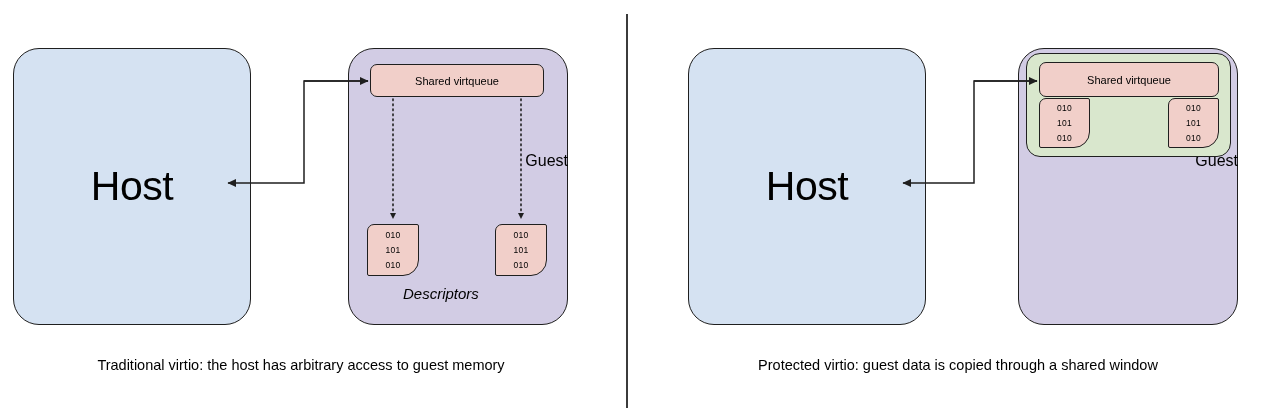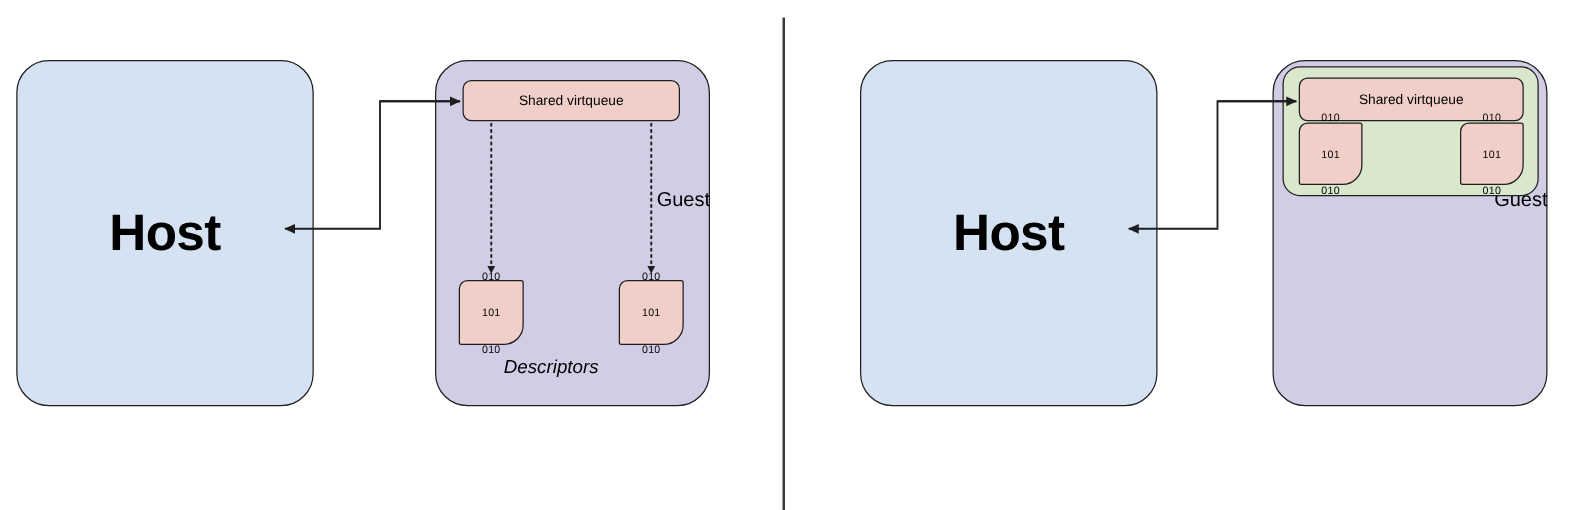--- a/index.html
+++ b/index.html
@@ -27,21 +27,21 @@
   
   .bigbox {
     border: 1.6px solid #1f1f1f;
     border-radius: 26px;
     display: flex;
     align-items: center;
     justify-content: center;
   }
   .bigbox .biglabel {
     font-size: 41px;
-    font-weight: bold;
+    font-weight: normal;
     color: #000000;
     letter-spacing: -0.5px;
     line-height: 1;
   }
   .host-box { background: #d5e2f2; }
   .guest-box { background: #d2cce4; }
 
   
   .guest-label-wrap {
     position: absolute;
@@ -68,21 +68,21 @@
     background: #f1cfc9;
     border: 1.4px solid #1f1f1f;
     border-top-left-radius: 7px;
     border-top-right-radius: 2px;
     border-bottom-left-radius: 2px;
     border-bottom-right-radius: 16px;
     display: flex;
     flex-direction: column;
     align-items: center;
     justify-content: center;
-    gap: 18px;
+    gap: 4px;
     padding-top: 1px;
   }
   .desc span {
     font-size: 8.5px;
     line-height: 11px;
     color: #000;
     letter-spacing: 0.2px;
   }
 
   
@@ -206,15 +206,17 @@
     </g>
 
     <g>
       <path d="M 1037,81 L 974,81 L 974,183 L 903,183" fill="none" stroke="#1f1f1f" stroke-width="1.5" marker-end="url(#ah)"></path>
       <path d="M 974,81 L 1037,81" fill="none" stroke="#1f1f1f" stroke-width="1.5" marker-end="url(#ah)"></path>
     </g>
   </svg>
 
   <div class="divider" style="left:626px; top:14px; height:394px;"></div>
 
-
+  <div class="caption" style="left:0px; width:602px; top:357px;">Traditional virtio: the host has arbitrary access to guest memory</div>
+
+  <div class="caption" style="left:650px; width:616px; top:357px;">Protected virtio: guest data is copied through a shared window</div>
 
 </div>
 
 </body></html>

